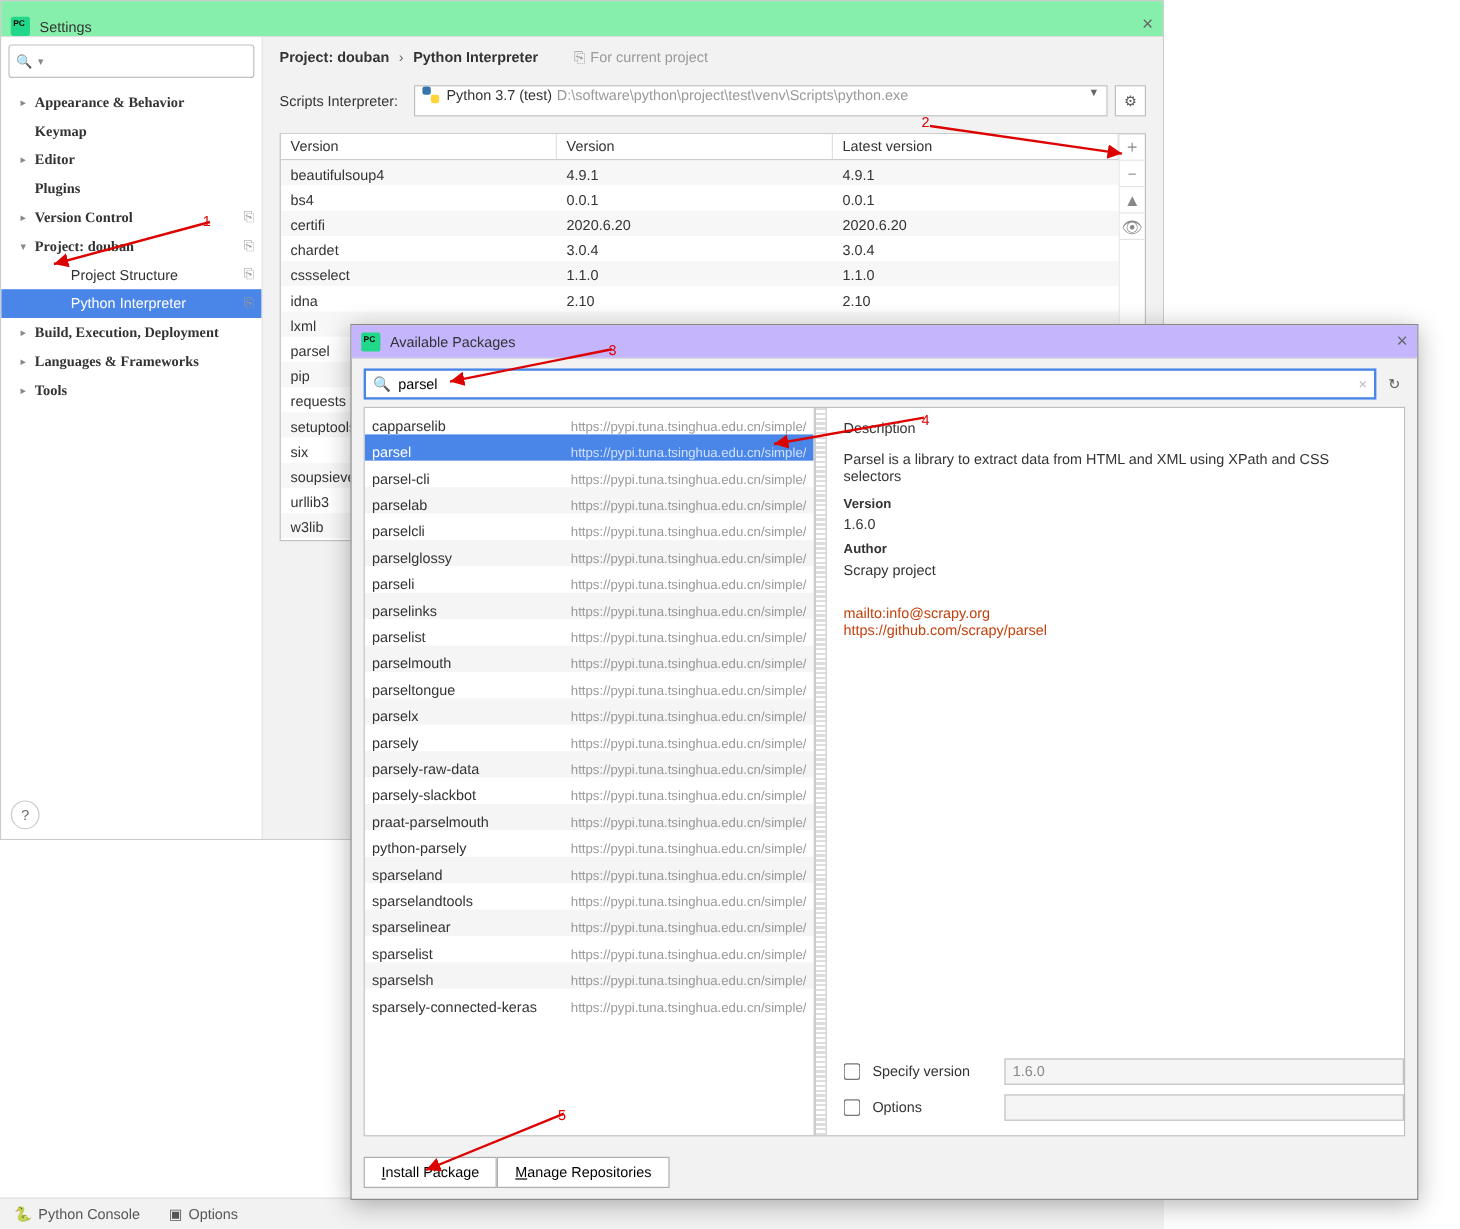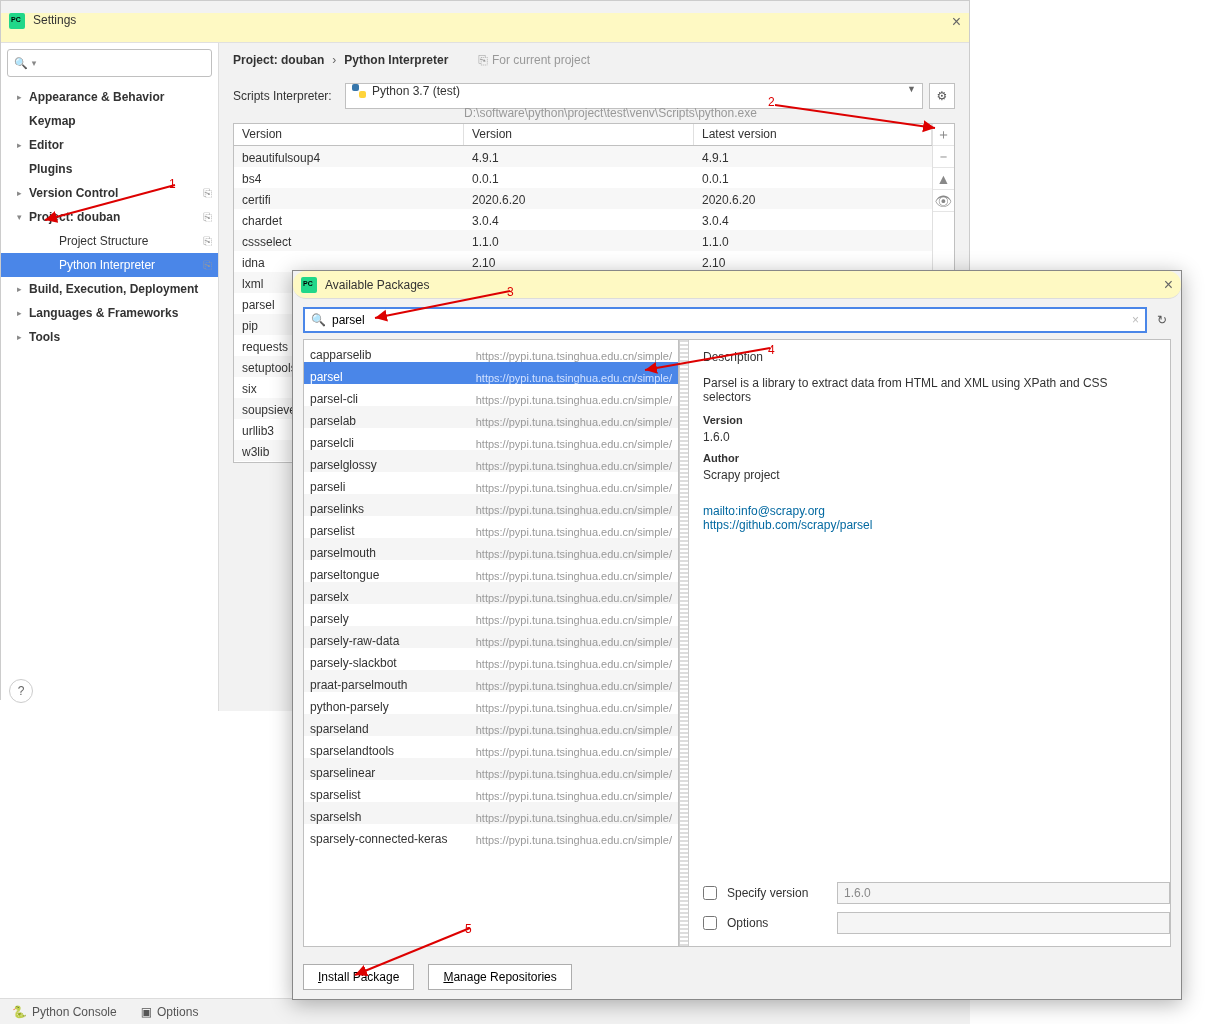--- a/index.html
+++ b/index.html
@@ -1,65 +1,65 @@
 <!DOCTYPE html>
 <html><head>
 <meta charset="utf-8">
 <style>
 * { margin:0; padding:0; box-sizing:border-box; font-family:"Segoe UI",Arial,sans-serif; font-size:12px; }
 body { background:#fff; color:#333; width:1217px; height:1024px; position:relative; overflow:hidden; }
 .settings-window { position:absolute; left:0; top:0; width:970px; height:700px; background:#f2f2f2; border:1px solid #ccc; }
-.settings-titlebar { height:30px; display:flex; align-items:flex-start; padding:0 8px; background:#fef9c3; border-bottom:1px solid #e0e0e0;margin-top:12px; }
+.settings-titlebar { height:30px; display:flex; align-items:flex-end; padding:0 8px; background:#86efac; border-bottom:1px solid #e0e0e0; }
 .pc-icon { width:16px; height:16px; background:#21d789; display:inline-block; margin-right:8px; border-radius:2px; position:relative; }
 .pc-icon::after{content:"PC";position:absolute;font-size:7px;color:#000;font-weight:bold;left:2px;top:3px;}
 .close-x { margin-left:auto; font-size:16px; color:#666; cursor:pointer; font-family:Arial; }
 .settings-body { display:flex; height:calc(100% - 30px); }
 .sidebar { width:218px; background:#fff; border-right:1px solid #dcdcdc; display:flex; flex-direction:column; }
 .sidebar-search { height:28px; margin:6px; border:1px solid #c0c0c0; border-radius:3px; display:flex; align-items:center; padding:0 6px; background:#fff; }
 .sidebar-search .mag { color:#888; margin-right:4px; font-size:11px;}
 .tree { flex:1; overflow:auto; padding-top:2px; }
 .tree-item { display:flex; align-items:center; height:24px; padding-left:16px; cursor:pointer; font-size:12px; }
 .tree-item.level2 { padding-left:46px; }
 .tree-item .arrow { width:10px; color:#888; font-size:9px; margin-right:2px;}
 .tree-item .label { flex:1; }
-.tree-item.bold .label { font-weight:bold; }
+.tree-item.bold .label { font-weight:bold;font-family:Liberation Serif, serif; }
 .tree-item.selected { background:#4a86e8; color:#fff; }
 .tree-item .copy-icon { color:#999; margin-right:6px; font-size:11px;}
 .help-btn { width:24px; height:24px; border:1px solid #ccc; border-radius:12px; margin:8px; text-align:center; line-height:22px; color:#666; cursor:pointer; background:#fff;}
 .main-panel { flex:1; background:#f2f2f2; padding:10px 14px; position:relative; }
 .breadcrumb { font-size:14px; display:flex; align-items:center; margin-bottom:16px; }
 .breadcrumb .proj { font-weight:bold; }
 .breadcrumb .sep { margin:0 8px; color:#666; font-size:12px;}
 .breadcrumb .section { font-weight:bold; }
 .breadcrumb .note { margin-left:30px; color:#999; display:flex; align-items:center; gap:4px;}
 .interp-row { display:flex; align-items:center; margin-bottom:14px; }
 .interp-row .lbl { width:112px; }
 .interp-select { flex:1; height:26px; border:1px solid #c0c0c0; background:#fff; display:flex; align-items:flex-start; padding:0 6px; position:relative;}
 .interp-select .py-icon{width:14px;height:14px;display:inline-block;margin-right:6px;position:relative;}
 .interp-select .py-icon::before{content:"";position:absolute;width:7px;height:7px;background:#3776ab;left:0;top:0;border-radius:2px;}
 .interp-select .py-icon::after{content:"";position:absolute;width:7px;height:7px;background:#ffd43b;right:0;bottom:0;border-radius:2px;}
-.interp-select .path { color:#999; margin-left:4px;margin-top:22px; }
+.interp-select .path { color:#999; margin-left:4px; }
 .interp-select .dd { margin-left:auto; color:#666; font-size:9px;}
 .gear-btn { width:26px; height:26px; border:1px solid #c0c0c0; background:#fff; margin-left:6px; display:flex; align-items:center; justify-content:center; color:#555; cursor:pointer;}
 .pkg-table-wrap { border:1px solid #c0c0c0; background:#fff; height:340px; display:flex; }
 .pkg-table { flex:1; overflow:auto; }
 .pkg-header { display:flex; height:22px; background:#fff; border-bottom:1px solid #c0c0c0; font-weight:normal; }
 .pkg-header > div { padding:3px 8px; border-right:1px solid #e0e0e0; }
 .col-pkg { width:230px; } .col-ver { width:230px; } .col-lat { flex:1; }
 .pkg-row { display:flex; height:21px; align-items:flex-end; }
 .pkg-row > div { padding:2px 8px; }
 .pkg-row:nth-child(odd){background:#f7f7f7;}
 .pkg-row:nth-child(even){background:#fff;}
 .pkg-side { width:22px; border-left:1px solid #e0e0e0; display:flex; flex-direction:column; }
 .pkg-side .btn { height:22px; display:flex; align-items:center; justify-content:center; color:#888; border-bottom:1px solid #e5e5e5; cursor:pointer; font-size:14px;}
 .bottom-bar { position:absolute; left:0; bottom:0; width:970px; height:26px; border-top:1px solid #dcdcdc; background:#f2f2f2; display:flex; align-items:center; padding:0 12px; gap:24px;}
 .bottom-bar .tab { display:flex; align-items:center; gap:5px; color:#555; cursor:pointer;}
 
 .avail-window { position:absolute; left:292px; top:270px; width:890px; height:730px; background:#f2f2f2; border:1px solid #888; box-shadow:0 4px 20px rgba(0,0,0,0.3); display:flex; flex-direction:column;}
-.avail-titlebar { height:28px; display:flex; align-items:center; padding:0 8px; background:#fef9c3; border-bottom:1px solid #dcdcdc;border-radius:13px;}
+.avail-titlebar { height:28px; display:flex; align-items:center; padding:0 8px; background:#c4b5fd; border-bottom:1px solid #dcdcdc;}
 .avail-body { flex:1; display:flex; flex-direction:column; padding:8px 10px; }
 .avail-search-row { display:flex; gap:6px; margin-bottom:6px;}
 .avail-search { flex:1; height:26px; border:2px solid #4a86e8; background:#fff; display:flex; align-items:center; padding:0 6px;}
 .avail-search .mag{color:#888;margin-right:6px;}
 .avail-search input { border:none; outline:none; flex:1; font-size:12px; }
 .avail-search .clear{color:#bbb;cursor:pointer;}
 .reload-btn { width:18px; height:26px; display:flex; align-items:center; justify-content:center; color:#555;cursor:pointer;}
 .avail-content { flex:1; display:flex; border:1px solid #c0c0c0; background:#fff; overflow:hidden;}
 .pkg-list { width:375px; overflow:auto; border-right:1px solid #c0c0c0;}
 .pkg-list-row { display:flex; height:22px; align-items:flex-end; padding:0 6px; cursor:pointer; }
@@ -68,27 +68,27 @@
 .pkg-list-row:nth-child(odd){background:#fff;}
 .pkg-list-row:nth-child(even){background:#f5f5f5;}
 .pkg-list-row.selected{background:#4a86e8;color:#fff;}
 .pkg-list-row.selected .url{color:#d0e0ff;}
 .splitter{width:10px;background:repeating-linear-gradient(#ddd 0 2px,#fff 2px 4px);cursor:col-resize;border-left:1px solid #ccc;border-right:1px solid #ccc;}
 .desc-panel { flex:1; padding:10px 14px; display:flex; flex-direction:column; position:relative;}
 .desc-panel .d-title{font-weight:normal;margin-bottom:12px;}
 .desc-panel .d-text{margin-bottom:10px;}
 .desc-panel .d-label{font-weight:bold;font-size:11px;margin-bottom:4px;}
 .desc-panel .d-val{margin-bottom:8px;}
-.desc-panel a{color:#0369a1;text-decoration:none;display:block;}
+.desc-panel a{color:#c2410c;text-decoration:none;display:block;}
 .opts{position:absolute;bottom:8px;left:14px;right:0;}
 .opts-row{display:flex;align-items:center;height:30px;gap:10px;}
 .opts-row input[type=checkbox]{width:14px;height:14px;}
 .opts-row .opt-label{width:100px;}
 .opts-row .opt-input{flex:1;height:22px;border:1px solid #c0c0c0;background:#f5f5f5;padding:0 6px;color:#888;}
-.avail-buttons { height:44px; display:flex; align-items:center; padding:0 10px; gap:14px;}
+.avail-buttons { height:44px; display:flex; align-items:center; padding:0 10px; }
 .btn-std { height:26px; padding:0 14px; background:#fff; border:1px solid #adadad; cursor:pointer; font-size:12px;}
 .u{text-decoration:underline;}
 
 
 .arrow-ann{position:absolute;pointer-events:none;z-index:50;}
 .ann-num{position:absolute;color:#d00;font-size:12px;font-weight:normal;z-index:51;}
 </style>
 </head>
 <body>
 

